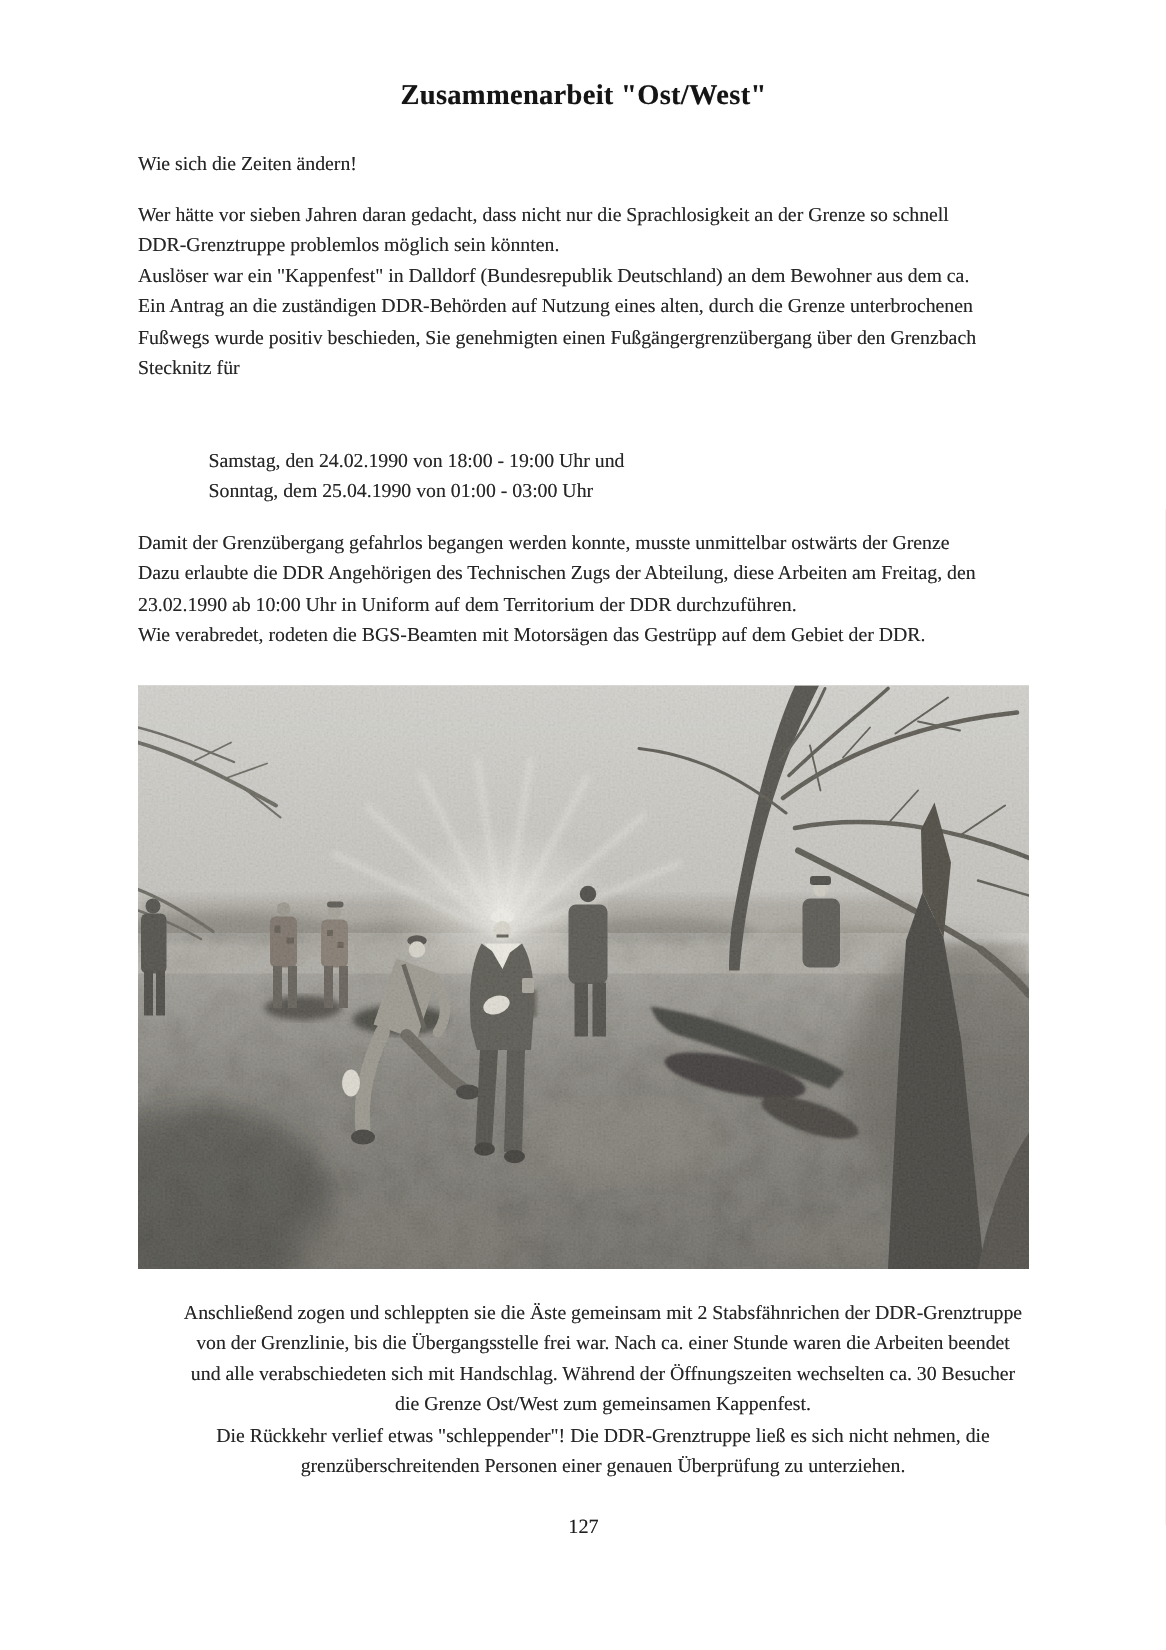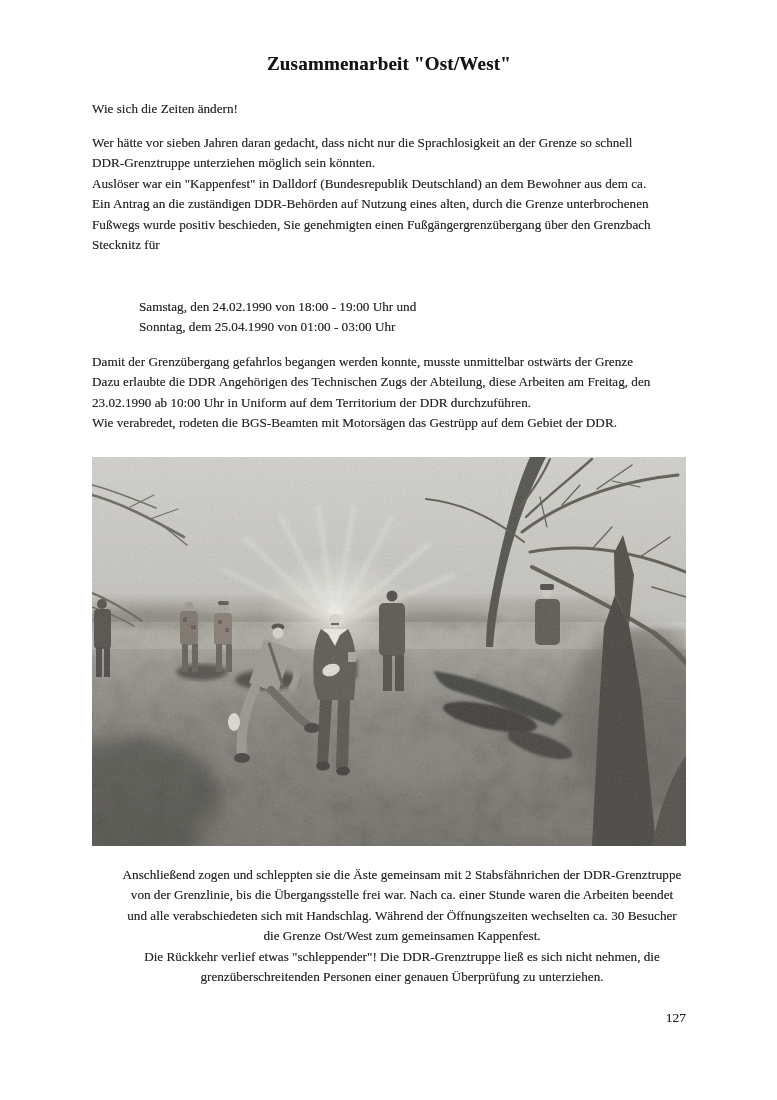--- a/index.html
+++ b/index.html
@@ -26,38 +26,38 @@
   .sched   { top:297px; left:139px; }
   .p2      { top:352px; }
   .p3      { top:865px;text-align:center; }
   .photo-wrap {
     position:absolute; top:457px; left:92px; width:594px; height:389px;
     background:#b9b8b3;
   }
   .photo-wrap svg { display:block; }
   .page-number {
     position:absolute; top:1008px; left:92px; width:594px;
-    text-align:right; font-size:13.5px; line-height:20px;
+    text-align:center; font-size:13.5px; line-height:20px;
     color:#1f1f1f; text-shadow:0 0 0.4px rgba(20,20,20,0.45);
   }
 </style>
 </head>
 <body>
 
 <div class="page">
 
   <div class="doc-title">Zusammenarbeit "Ost/West"</div>
 
   <div class="para intro">
       <div class="tline">Wie sich die Zeiten ändern!</div>
     </div>
 
   <div class="para p1">
       <div class="tline">Wer hätte vor sieben Jahren daran gedacht, dass nicht nur die Sprachlosigkeit an der Grenze so schnell</div>
-      <div class="tline">DDR-Grenztruppe unterziehen möglich sein könnten.</div>
+      <div class="tline">DDR-Grenztruppe problemlos möglich sein könnten.</div>
       <div class="tline">Auslöser war ein "Kappenfest" in Dalldorf (Bundesrepublik Deutschland) an dem Bewohner aus dem ca.</div>
       <div class="tline">Ein Antrag an die zuständigen DDR-Behörden auf Nutzung eines alten, durch die Grenze unterbrochenen</div>
       <div class="tline">Fußwegs wurde positiv beschieden, Sie genehmigten einen Fußgängergrenzübergang über den Grenzbach</div>
       <div class="tline">Stecknitz für</div>
     </div>
 
   <div class="para sched">
       <div class="tline">Samstag, den 24.02.1990 von 18:00 - 19:00 Uhr und</div>
       <div class="tline">Sonntag, dem 25.04.1990 von 01:00 - 03:00 Uhr</div>
     </div>

